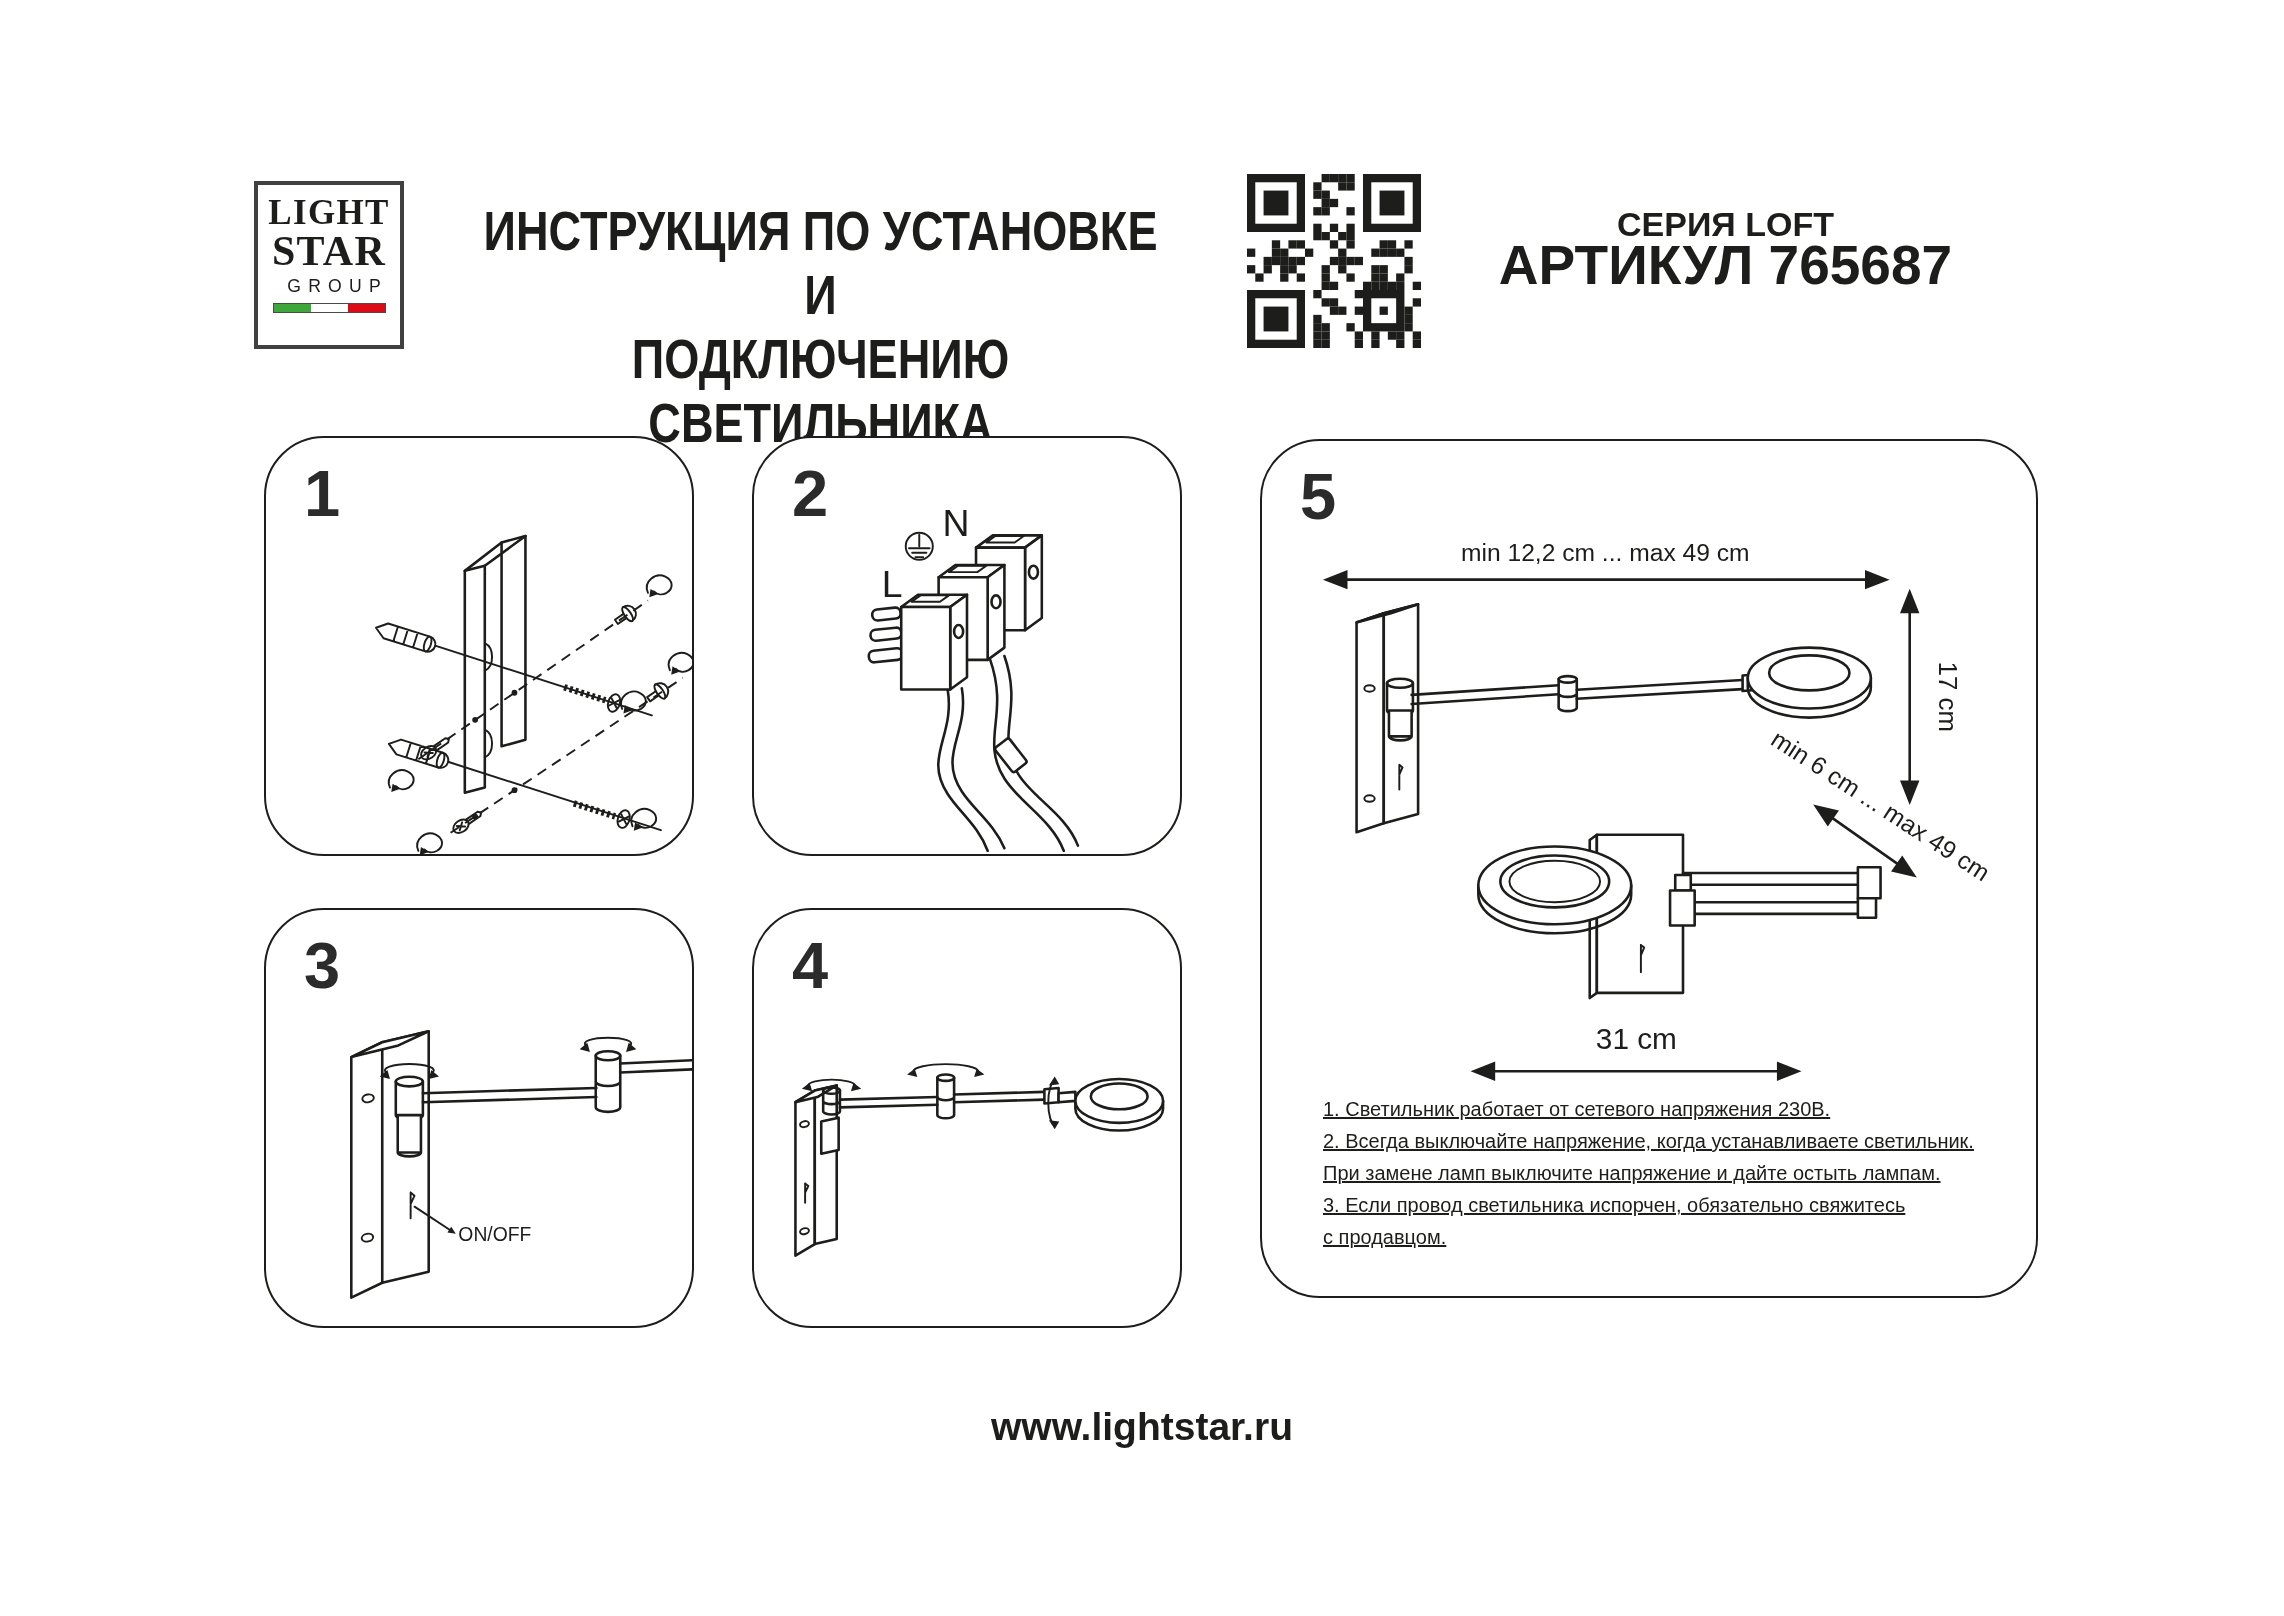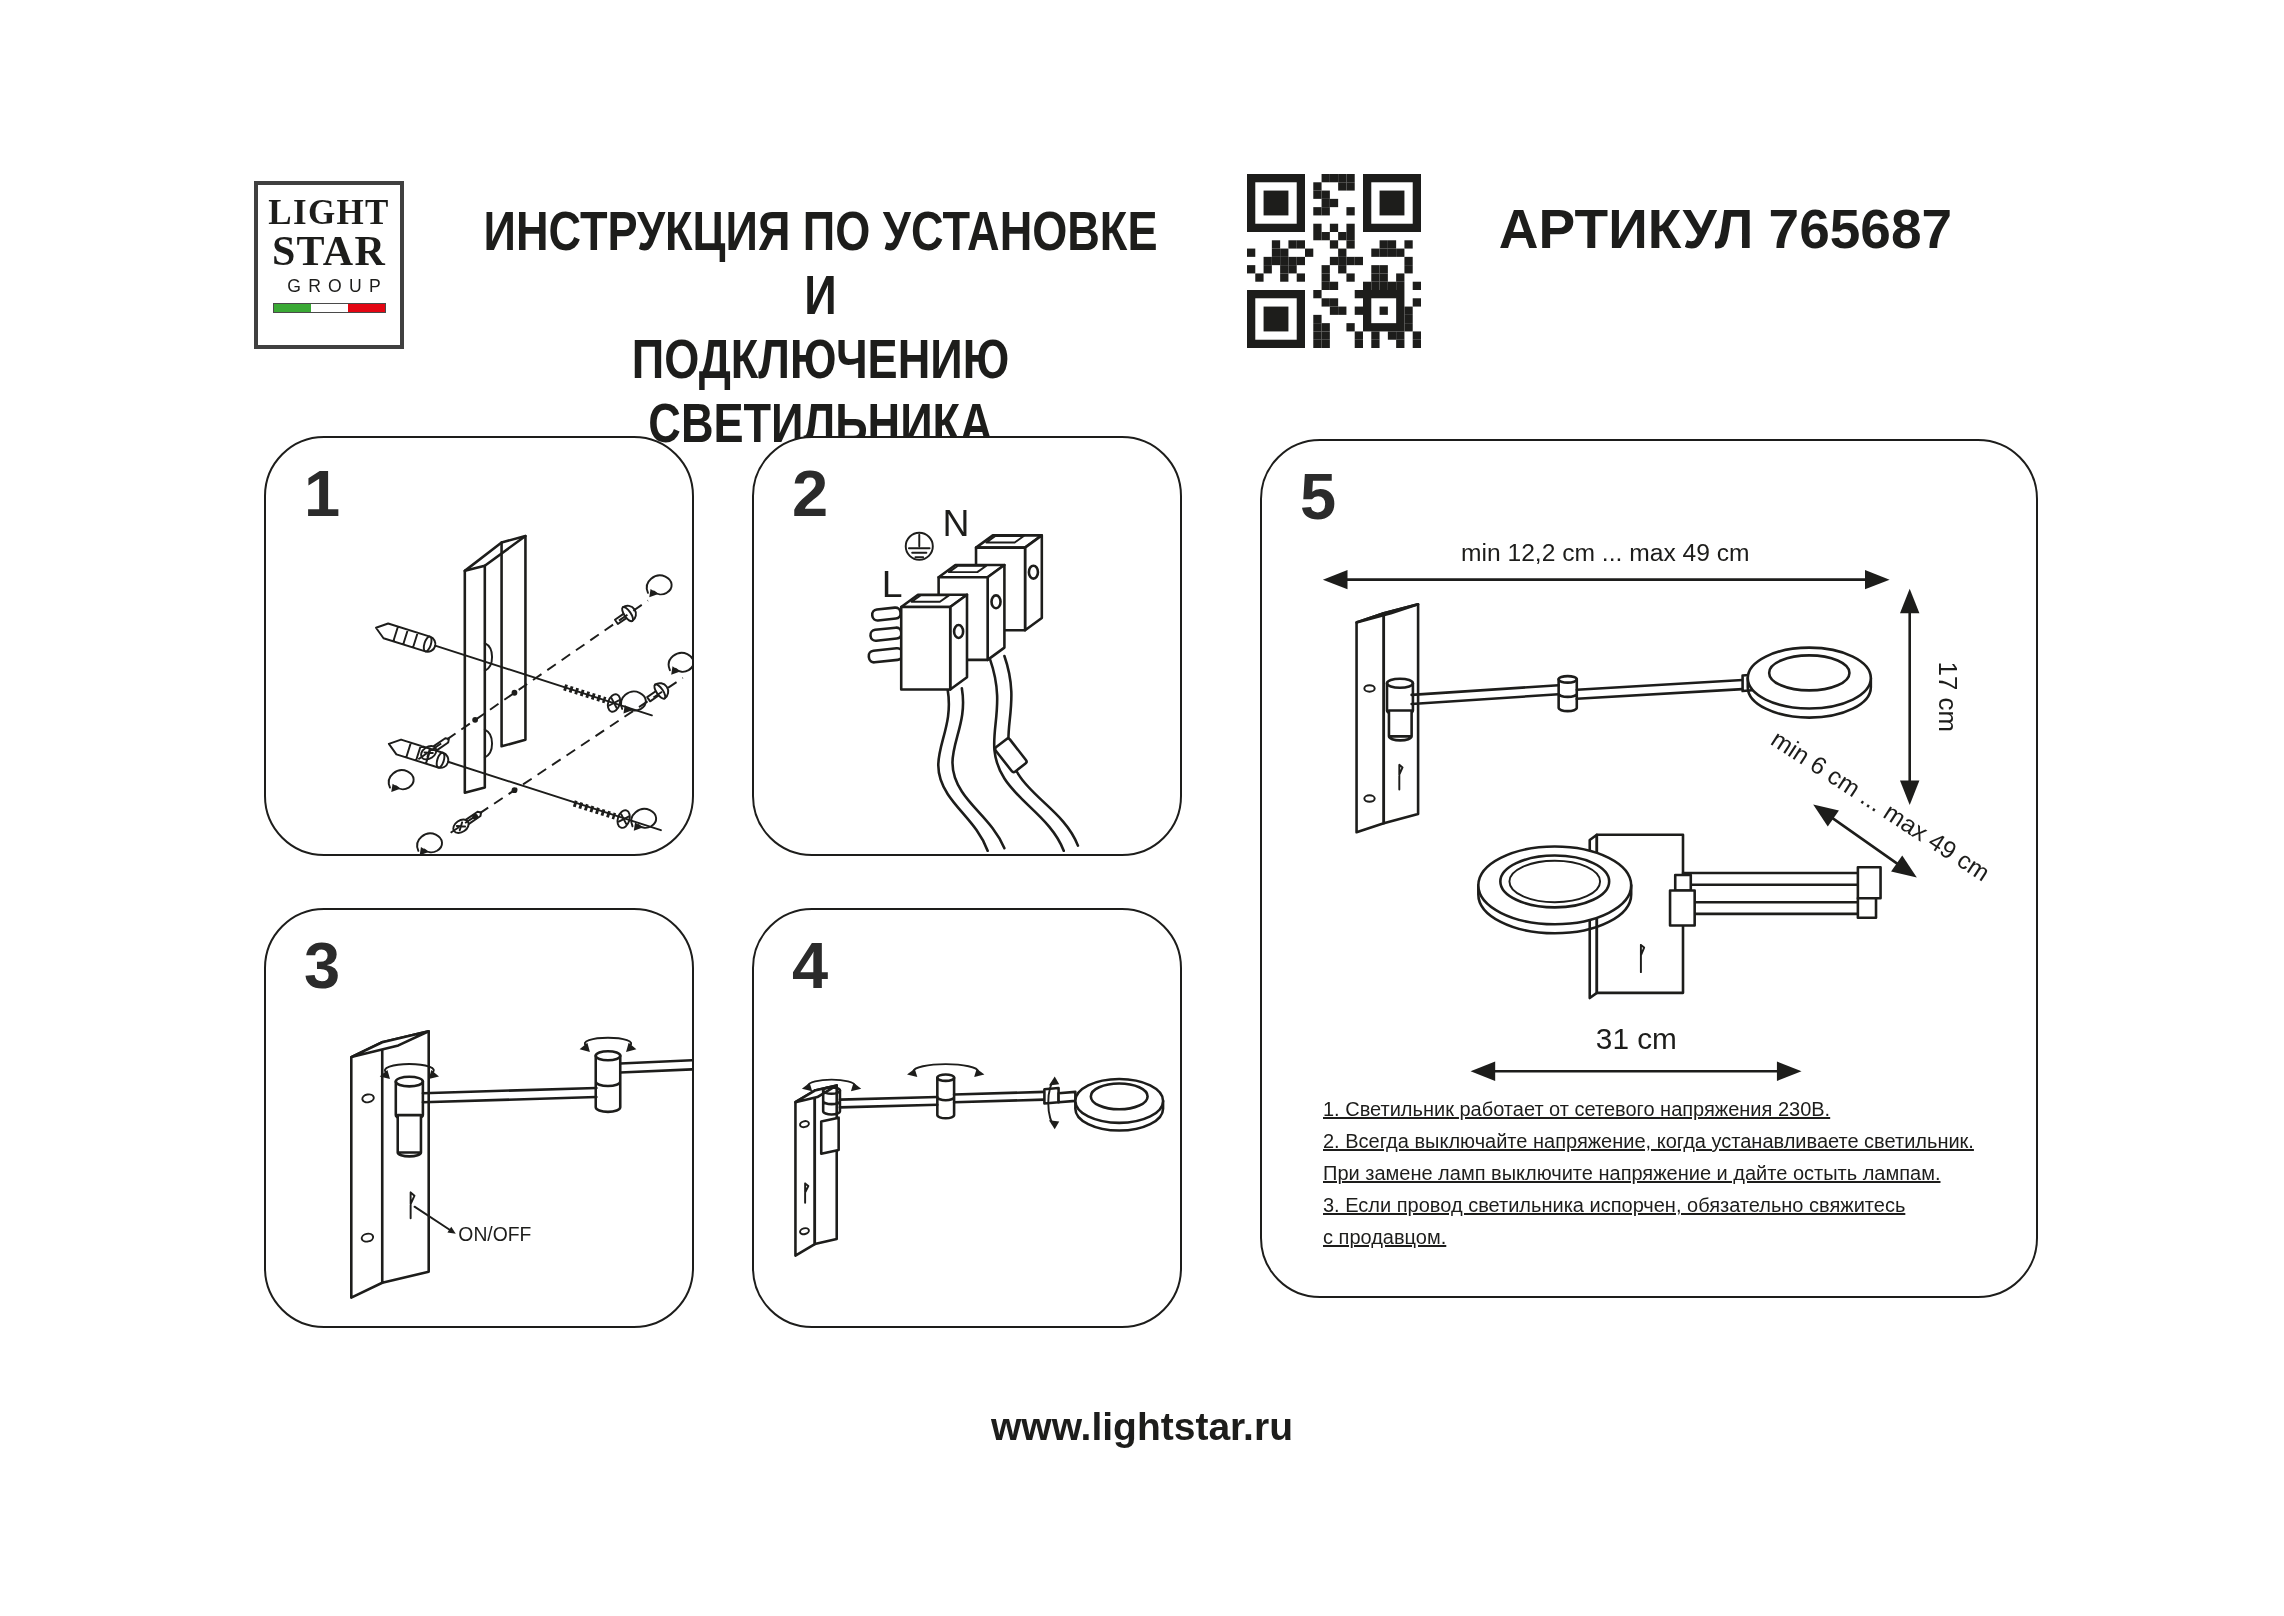--- a/index.html
+++ b/index.html
@@ -172,20 +172,21 @@
       <rect x="16" y="2" width="3" height="3" fill="#1d1d1b"></rect>
       <rect x="0" y="14" width="7" height="7" fill="#1d1d1b"></rect>
       <rect x="1" y="15" width="5" height="5" fill="#fff"></rect>
       <rect x="2" y="16" width="3" height="3" fill="#1d1d1b"></rect>
       <rect x="14" y="14" width="5" height="5" fill="#1d1d1b"></rect>
       <rect x="15" y="15" width="3" height="3" fill="#fff"></rect>
       <rect x="16" y="16" width="1" height="1" fill="#1d1d1b"></rect>
     </svg>
 
   <div class="series-wrap">
+    <div class="series">СЕРИЯ LOFT</div>
     <div class="article">АРТИКУЛ 765687</div>
   </div>
 
   <div class="panel" id="panel1">
     <div class="panel-num">1</div>
     <svg class="fig" viewBox="0 0 660 645">
 
       <path class="sf" d="M365,162 L402,152 L402,468 L365,478 Z"></path>
       <path class="sf" d="M308,206 L339,198 L339,542 L308,550 Z"></path>
       <path class="s" d="M308,206 L365,162 M339,198 L402,152"></path>

